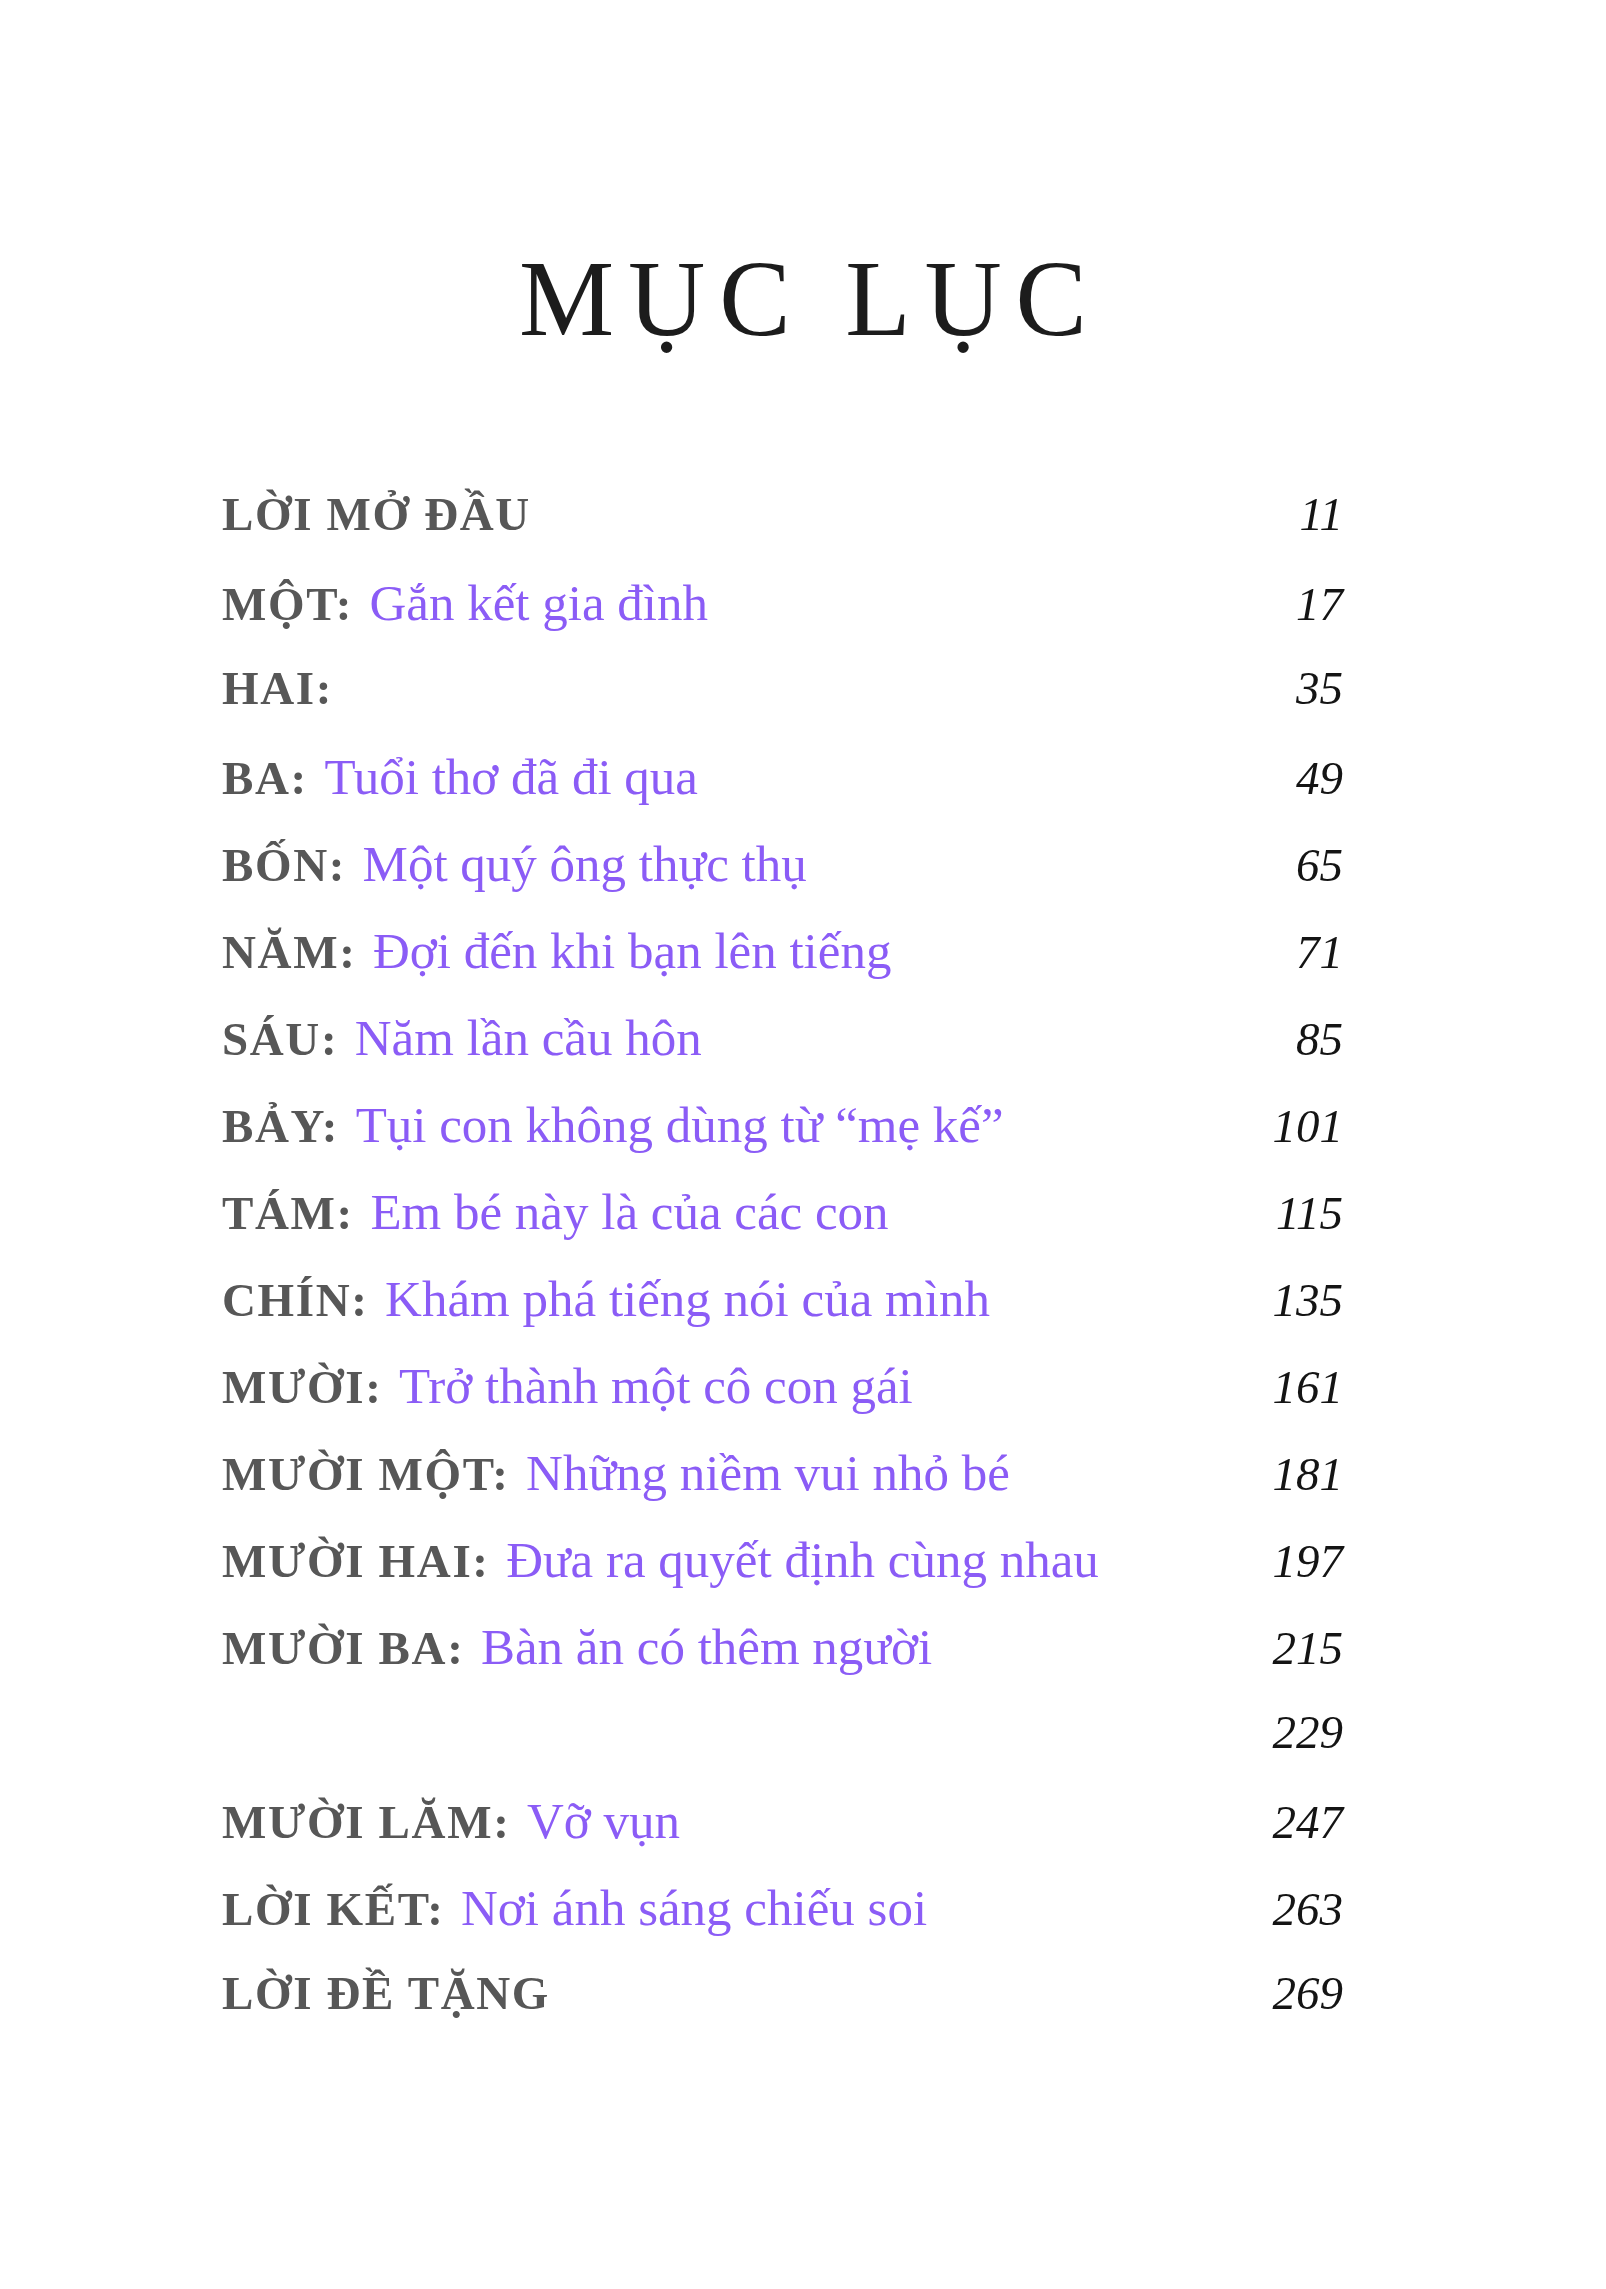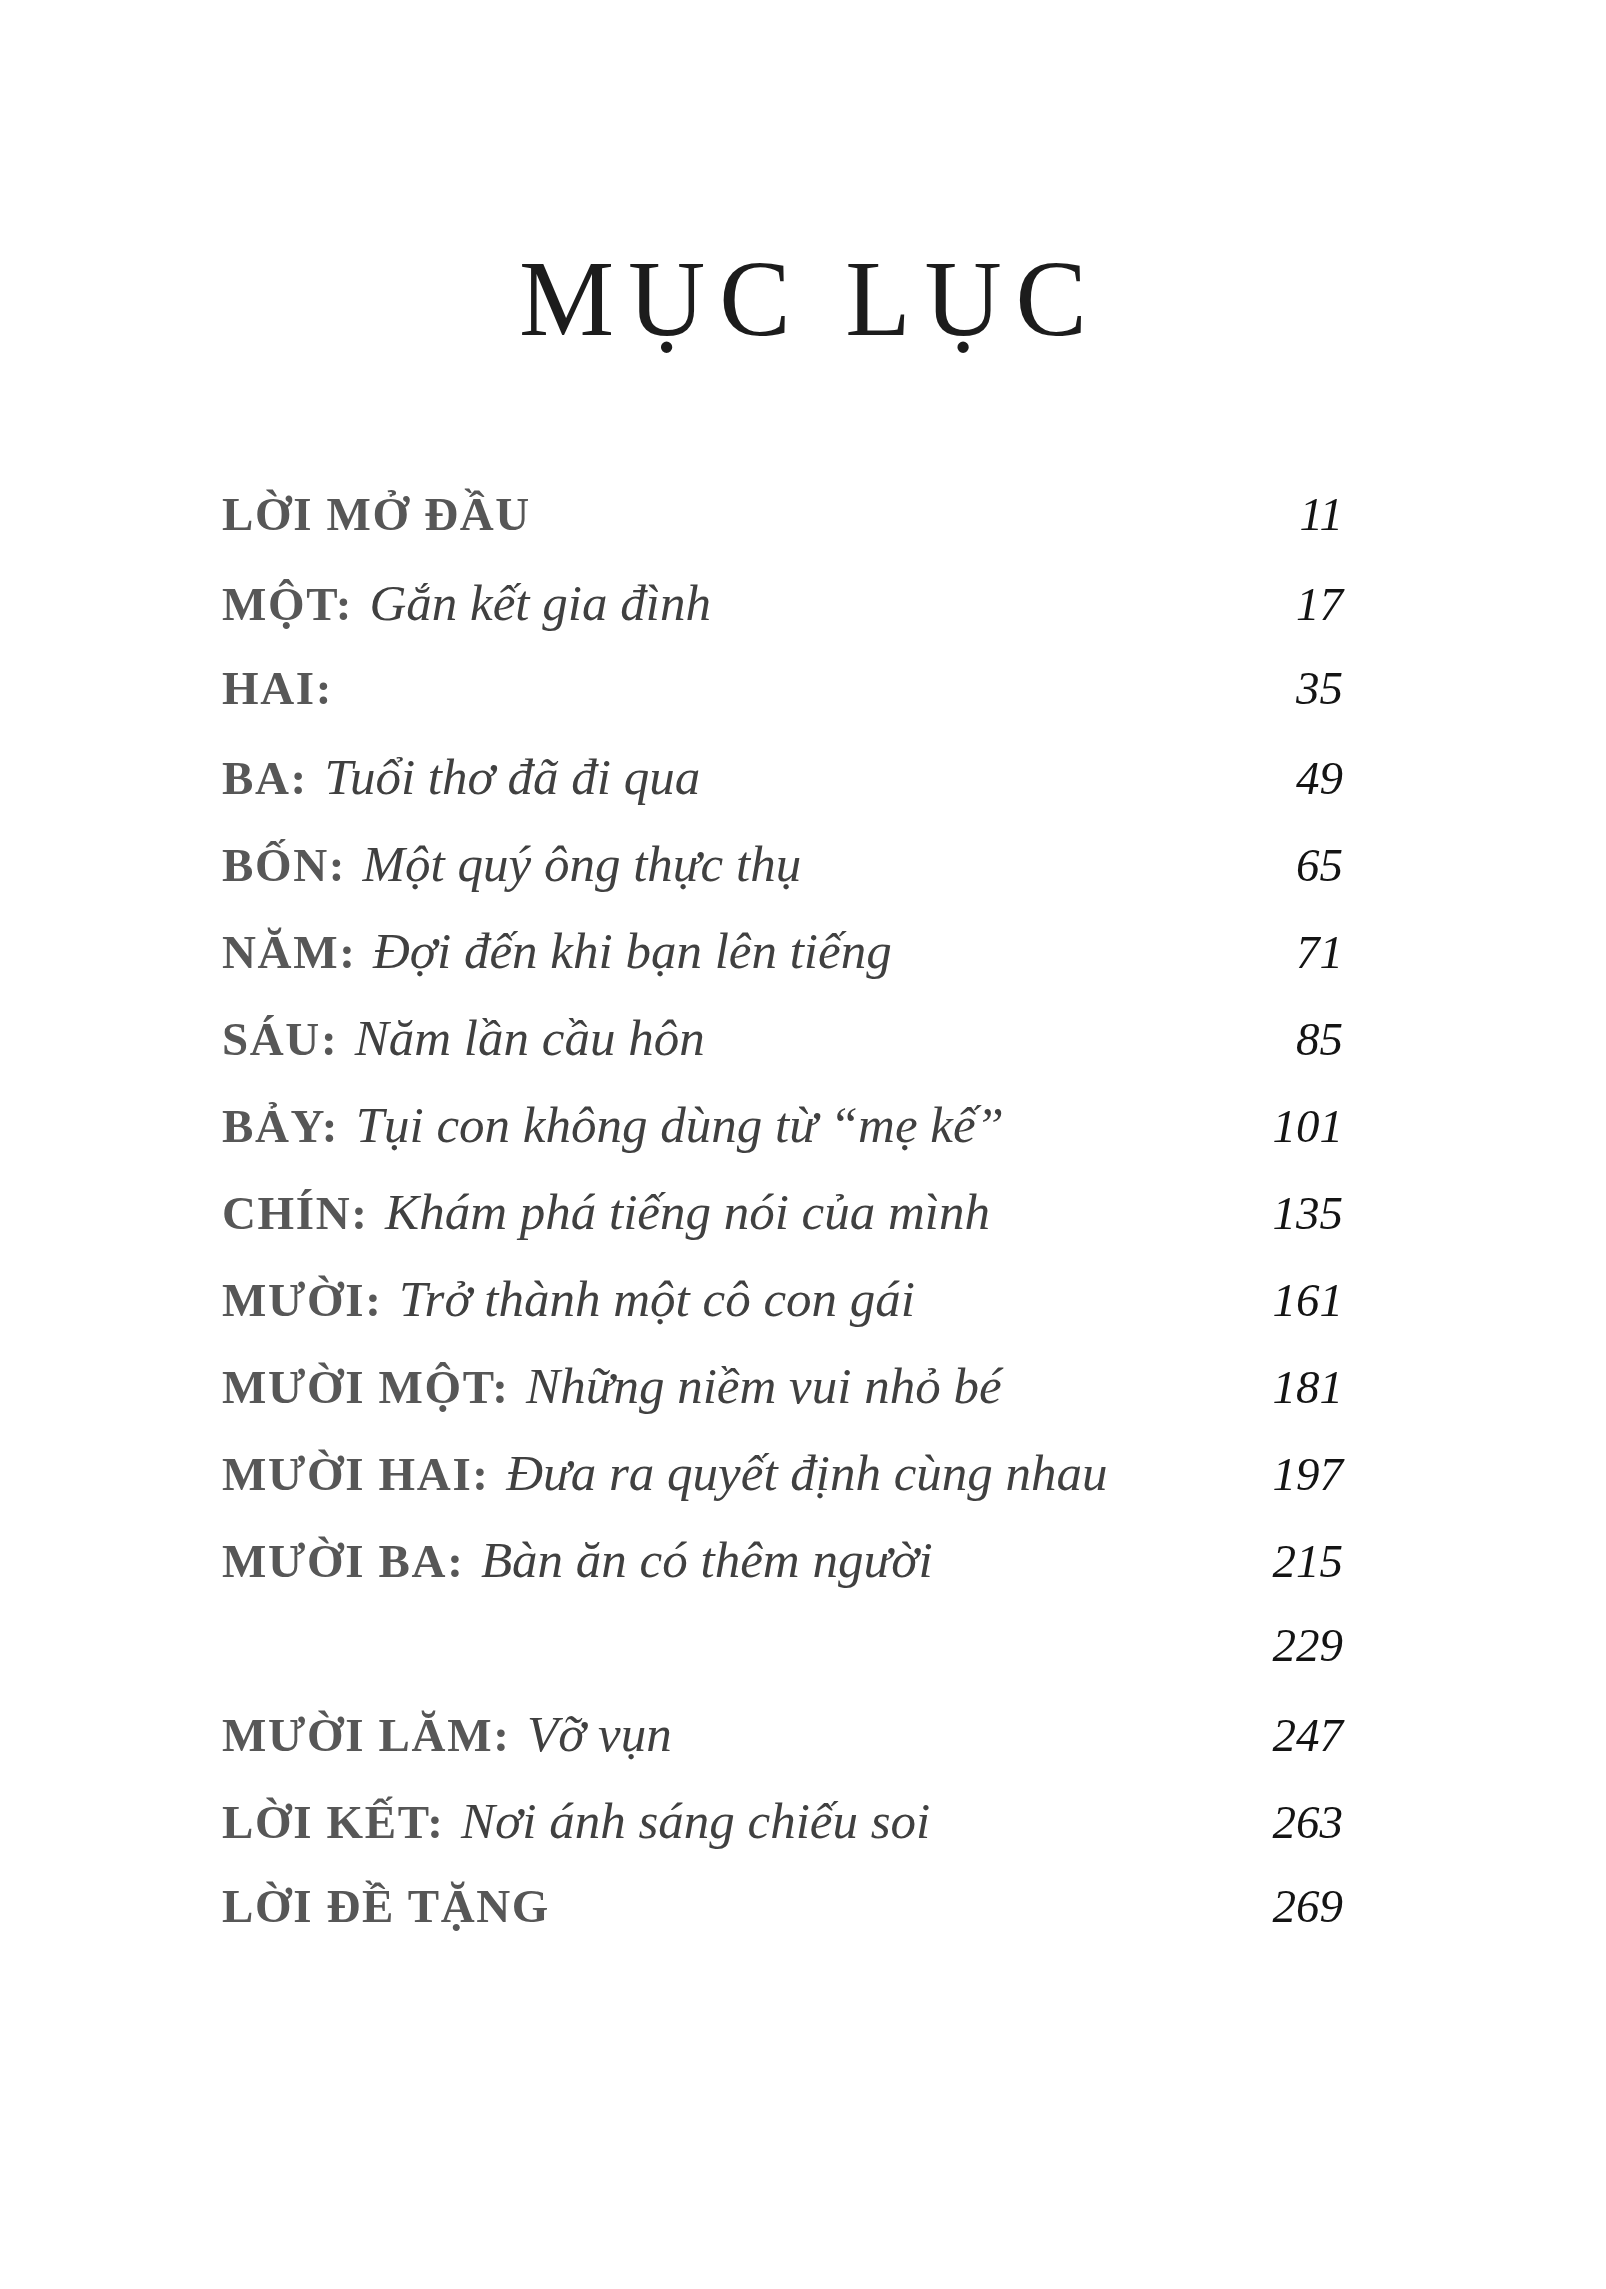--- a/index.html
+++ b/index.html
@@ -44,23 +44,22 @@
     margin-left: 8px;
   }
   .label {
     font-weight: 700;
     font-size: 47px;
     letter-spacing: 0.035em;
     color: #575757;
     flex: 0 0 auto;
   }
   .chapter-title {
-    font-style: italic;
     font-size: 51px;
-    color: #404040;
+    color: #8b5cf6;
     margin-left: 16.5px;
     flex: 0 0 auto;
   }
   .chapter-title:empty { margin-left: 0; }
   .pagenum {
     font-style: italic;
     font-size: 47px;
     color: #141414;
     margin-left: auto;
     flex: 0 0 auto;
@@ -113,20 +112,25 @@
     <span class="chapter-title">Năm lần cầu hôn</span>
     <span class="pagenum">85</span>
   </div>
 
   <div class="row">
     <span class="label">BẢY:</span>
     <span class="chapter-title">Tụi con không dùng từ “mẹ kế”</span>
     <span class="pagenum">101</span>
   </div>
 
+  <div class="row">
+    <span class="label">TÁM:</span>
+    <span class="chapter-title">Em bé này là của các con</span>
+    <span class="pagenum">115</span>
+  </div>
 
   <div class="row">
     <span class="label">CHÍN:</span>
     <span class="chapter-title">Khám phá tiếng nói của mình</span>
     <span class="pagenum">135</span>
   </div>
 
   <div class="row">
     <span class="label">MƯỜI:</span>
     <span class="chapter-title">Trở thành một cô con gái</span>

